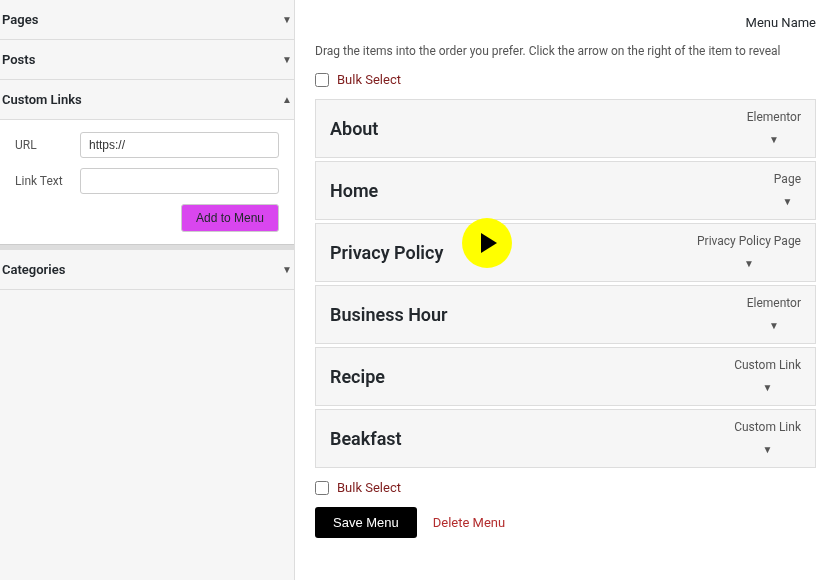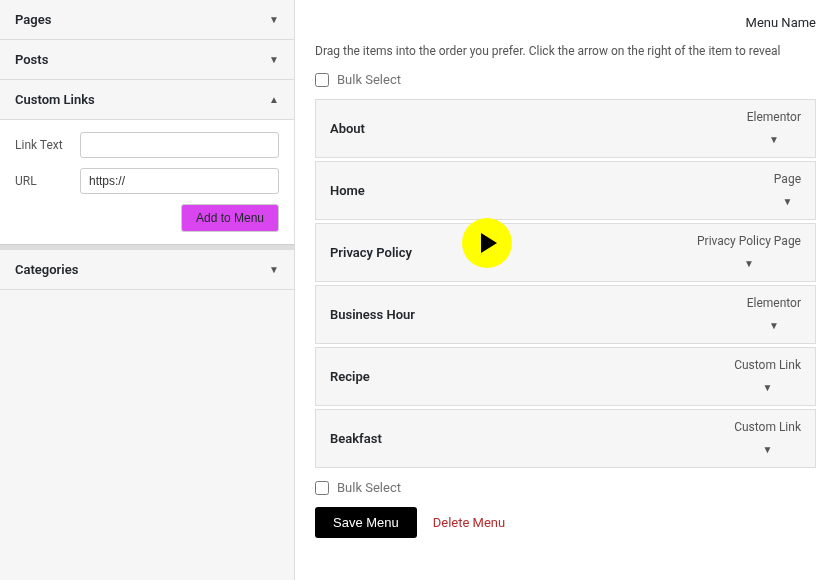--- a/index.html
+++ b/index.html
@@ -23,21 +23,21 @@
     }
 
     .accordion-section {
       border-bottom: 1px solid #ddd;
     }
 
     .accordion-header {
       display: flex;
       justify-content: space-between;
       align-items: center;
-      padding: 12px 15px;
+      padding: 12px 2px;
       cursor: pointer;
       background: #f6f6f6;
       font-weight: 600;
       color: #23282d;
       user-select: none;
     }
 
     .accordion-chevron {
       font-size: 10px;
       color: #555;
@@ -139,21 +139,21 @@
     }
 
     .bulk-select-checkbox {
       width: 14px;
       height: 14px;
       cursor: pointer;
     }
 
     .bulk-select-label {
       font-size: 13px;
-      color: #737373;
+      color: #7f1d1d;
     }
 
     
     .menu-items {
       display: flex;
       flex-direction: column;
       gap: 3px;
       margin-bottom: 12px;
     }
 
@@ -167,21 +167,21 @@
       cursor: grab;
     }
 
     .menu-item-left {
       display: flex;
       align-items: center;
       gap: 8px;
     }
 
     .menu-item-name {
-      font-size: 13px;
+      font-size: 18px;
       font-weight: 600;
       color: #23282d;
     }
 
     .menu-item-right {
       display: flex;
       align-items: center;
       gap: 8px;
       flex-direction: column;
     }
@@ -271,26 +271,26 @@
     </div>
   </div>
 
   <div class="accordion-section">
     <div class="accordion-header">
       <span>Custom Links</span>
       <span class="accordion-chevron">▲</span>
     </div>
     <div class="accordion-body">
       <div class="form-row">
+        <span class="form-label">URL</span>
+        <input class="form-input" type="text" value="https://" style="">
+      </div>
+      <div class="form-row">
         <span class="form-label">Link Text</span>
         <input class="form-input" type="text" placeholder="" style="">
-      </div>
-      <div class="form-row">
-        <span class="form-label">URL</span>
-        <input class="form-input" type="text" value="https://" style="">
       </div>
       <button class="add-to-menu-btn">Add to Menu</button>
     </div>
     <div class="textarea-resize"></div>
   </div>
 
   <div class="accordion-section">
     <div class="accordion-header">
       <span>Categories</span>
       <span class="accordion-chevron">▼</span>

